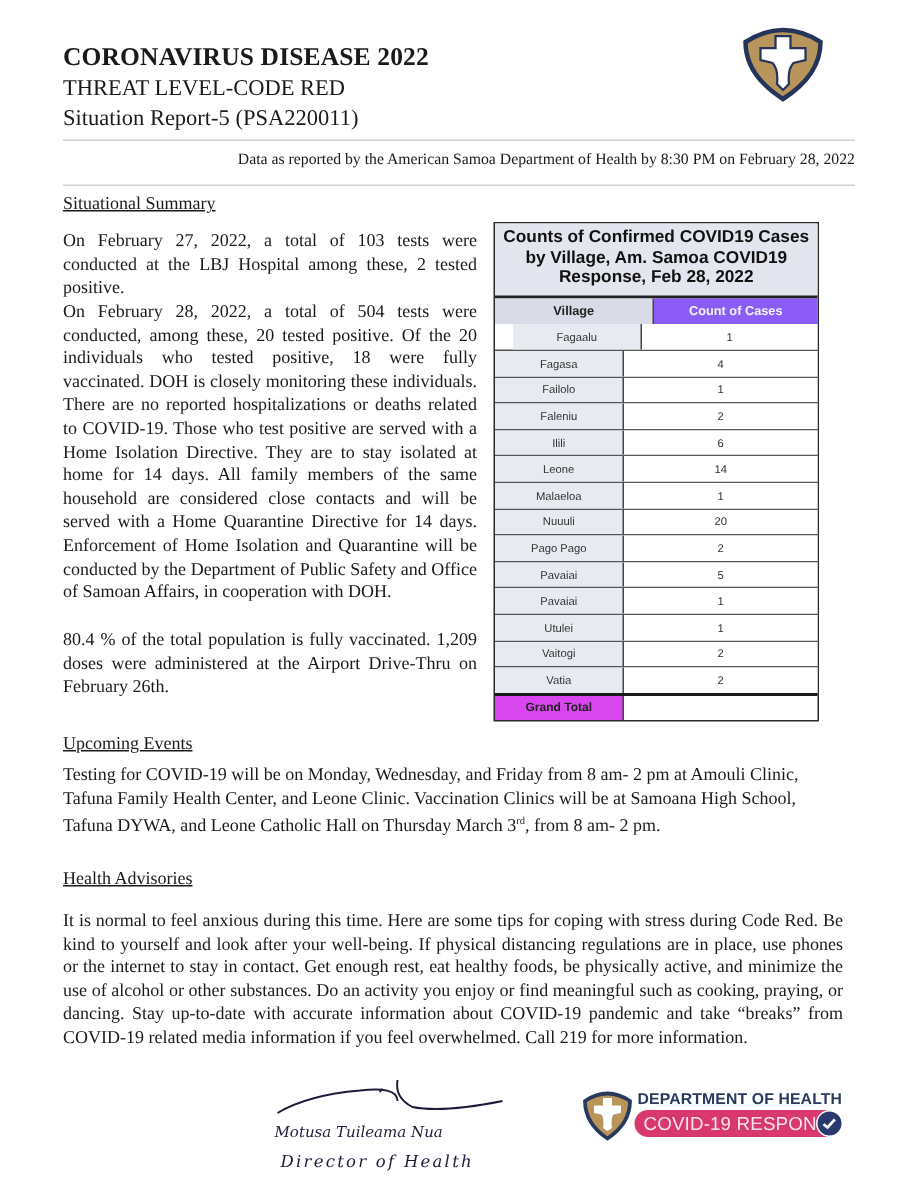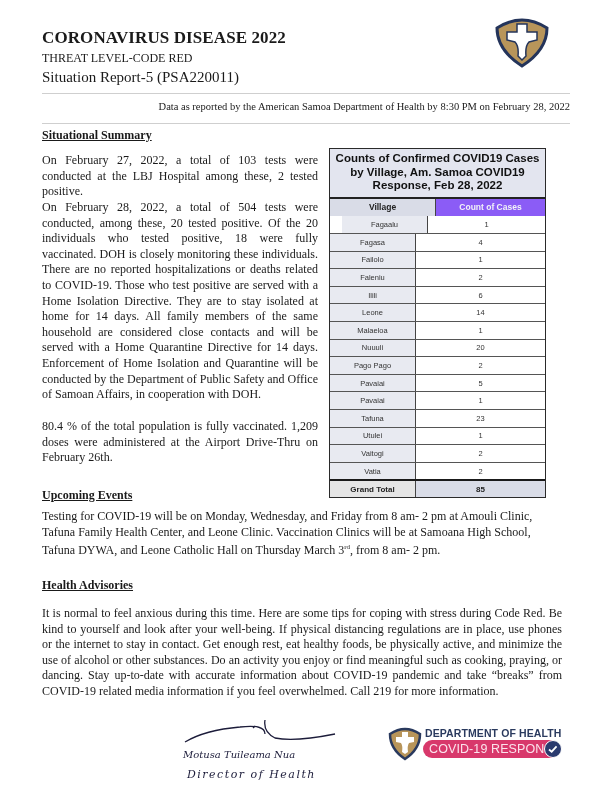--- a/index.html
+++ b/index.html
@@ -1,47 +1,47 @@
 <!DOCTYPE html>
 <html><head>
 <meta charset="utf-8">
 <style>
   * { box-sizing: border-box; margin: 0; padding: 0; }
   html, body { width: 612px; height: 800px; background: #ffffff; overflow: hidden; }
   body { position: relative; font-family: "Liberation Serif", serif; color: #1a1a1a; }
 
   .header { position: absolute; left: 26px; top: 28px; margin-left: 16px; }
   .title { font-weight: bold; font-size: 17px; letter-spacing: 0.1px; }
-  .subtitle { font-size: 12px; margin-top: 3px; }
+  .subtitle { font-size: 15px; margin-top: 3px; }
   .subtitle2 { font-size: 15px; margin-top: 3px; }
 
   .logo-top { position: absolute; left: 493px; top: 14px; width: 58px; height: 54px; }
 
   .rule { position: absolute; left: 42px; width: 528px; height: 1px; background: #cfcfcf; }
   .rule.r1 { top: 93px; }
   .rule.r2 { top: 123px; }
   .data-note { position: absolute; left: 42px; width: 528px; top: 101px; text-align: right; font-size: 10.5px; }
 
-  .section-heading { position: absolute; left: 42px; font-weight: bold; font-size: 12px; text-decoration: underline; }
+  .section-heading { position: absolute; left: 42px; font-weight: normal; font-size: 12px; text-decoration: underline; }
   .para { position: absolute; left: 42px; font-size: 12px; line-height: 15.6px; }
   .left-col { width: 276px; text-align: justify; }
   .full { width: 520px; }
 
   
   .case-table { position: absolute; left: 329px; top: 148px; width: 217px; border: 1.5px solid #2a2a2a; font-family: "Liberation Sans", sans-serif; }
   .tbl-title { background: #e3e5ef; text-align: center; font-weight: bold; font-size: 11.5px; line-height: 13.5px; padding: 3px 2px 4px; color: #111; border-bottom: 2px solid #222; }
   .tbl-row { display: flex; height: 17.6px; border-top: 1px solid #555; }
   .tbl-row:first-of-type { border-top: none; padding-left: 12px; }
   .tbl-row .c1 { width: 86px; background: #e8eaf1; border-right: 1.5px solid #444; font-size: 7.5px; display: flex; align-items: center; justify-content: center; color: #333; }
   .tbl-row .c2 { flex: 1; background: #ffffff; font-size: 7.5px; display: flex; align-items: center; justify-content: center; color: #333; }
   .tbl-head { display: flex; height: 17px; }
   .tbl-head .c1 { width: 106px; background: #d9dce7; border-right: 1.5px solid #444; font-size: 8.5px; font-weight: bold; display: flex; align-items: center; justify-content: center; color: #222; }
   .tbl-head .c2 { flex: 1; background: #8b5cf6; color: #f2f3f8; font-size: 8.5px; font-weight: bold; display: flex; align-items: center; justify-content: center; }
   .tbl-total { display: flex; height: 18px; border-top: 2.5px solid #1a1a1a; }
-  .tbl-total .c1 { width: 86px; background: #e5e5e5; border-right: 1.5px solid #444; font-size: 8px; font-weight: bold; display: flex; align-items: center; justify-content: center; color: #222; }
+  .tbl-total .c1 { width: 86px; background: #d946ef; border-right: 1.5px solid #444; font-size: 8px; font-weight: bold; display: flex; align-items: center; justify-content: center; color: #222; }
   .tbl-total .c2 { flex: 1; background: #d9dce7; font-size: 8px; font-weight: bold; display: flex; align-items: center; justify-content: center; color: #222; }
 
   .signature { position: absolute; left: 165px; top: 712px; width: 190px; height: 80px; }
 
   .doh-logo { position: absolute; left: 388px; top: 725px; width: 180px; height: 40px; }
   .doh-shield { position: absolute; left: 0; top: 0; width: 34px; height: 36px; }
   .doh-dept { position: absolute; left: 37px; top: 2px; font-family: "Liberation Sans", sans-serif; font-weight: bold; font-size: 10.5px; color: #2a3a5e; letter-spacing: 0.1px; white-space: nowrap; }
   .doh-pill { position: absolute; left: 35px; top: 15px; width: 137px; height: 18px; background: #d8386b; border-radius: 9px; }
   .doh-resp { position: absolute; left: 41px; top: 15px; font-family: "Liberation Sans", sans-serif; font-size: 12.5px; line-height: 18px; color: #fbe3ec; white-space: nowrap; letter-spacing: 0.1px; }
   .doh-check { position: absolute; left: 156px; top: 15px; width: 18px; height: 18px; border-radius: 50%; background: #2a3a6e; border: 1.5px solid #fff; }
@@ -114,39 +114,34 @@
       </div>
       <div class="tbl-row">
         <div class="c1">Pavaiai</div>
         <div class="c2">5</div>
       </div>
       <div class="tbl-row">
         <div class="c1">Pavaiai</div>
         <div class="c2">1</div>
       </div>
       <div class="tbl-row">
-        <div class="c1">Tafuna</div>
-        <div class="c2">23</div>
-      </div>
-      <div class="tbl-row">
         <div class="c1">Utulei</div>
         <div class="c2">1</div>
       </div>
       <div class="tbl-row">
         <div class="c1">Vaitogi</div>
         <div class="c2">2</div>
       </div>
       <div class="tbl-row">
         <div class="c1">Vatia</div>
         <div class="c2">2</div>
       </div>
     </div>
   <div class="tbl-total">
     <div class="c1">Grand Total</div>
-    <div class="c2">85</div>
   </div>
 </div>
 
 <div class="section-heading" style="top:488px;">Upcoming Events</div>
 <div class="para full" style="top:509px;"><span>Testing for COVID-19 will be on Monday, Wednesday, and Friday from 8 am- 2 pm at Amouli Clinic, Tafuna Family Health Center, and Leone Clinic. Vaccination Clinics will be at Samoana High School, Tafuna DYWA, and Leone Catholic Hall on Thursday March 3</span><sup style="font-size:7px;">rd</sup><span>, from 8 am- 2 pm.</span></div>
 
 <div class="section-heading" style="top:578px;">Health Advisories</div>
 <div class="para full" style="top:606px; text-align: justify;">It is normal to feel anxious during this time. Here are some tips for coping with stress during Code Red. Be kind to yourself and look after your well-being. If physical distancing regulations are in place, use phones or the internet to stay in contact. Get enough rest, eat healthy foods, be physically active, and minimize the use of alcohol or other substances. Do an activity you enjoy or find meaningful such as cooking, praying, or dancing. Stay up-to-date with accurate information about COVID-19 pandemic and take “breaks” from COVID-19 related media information if you feel overwhelmed. Call 219 for more information.</div>
 
 <svg class="signature" viewBox="0 0 190 80">

